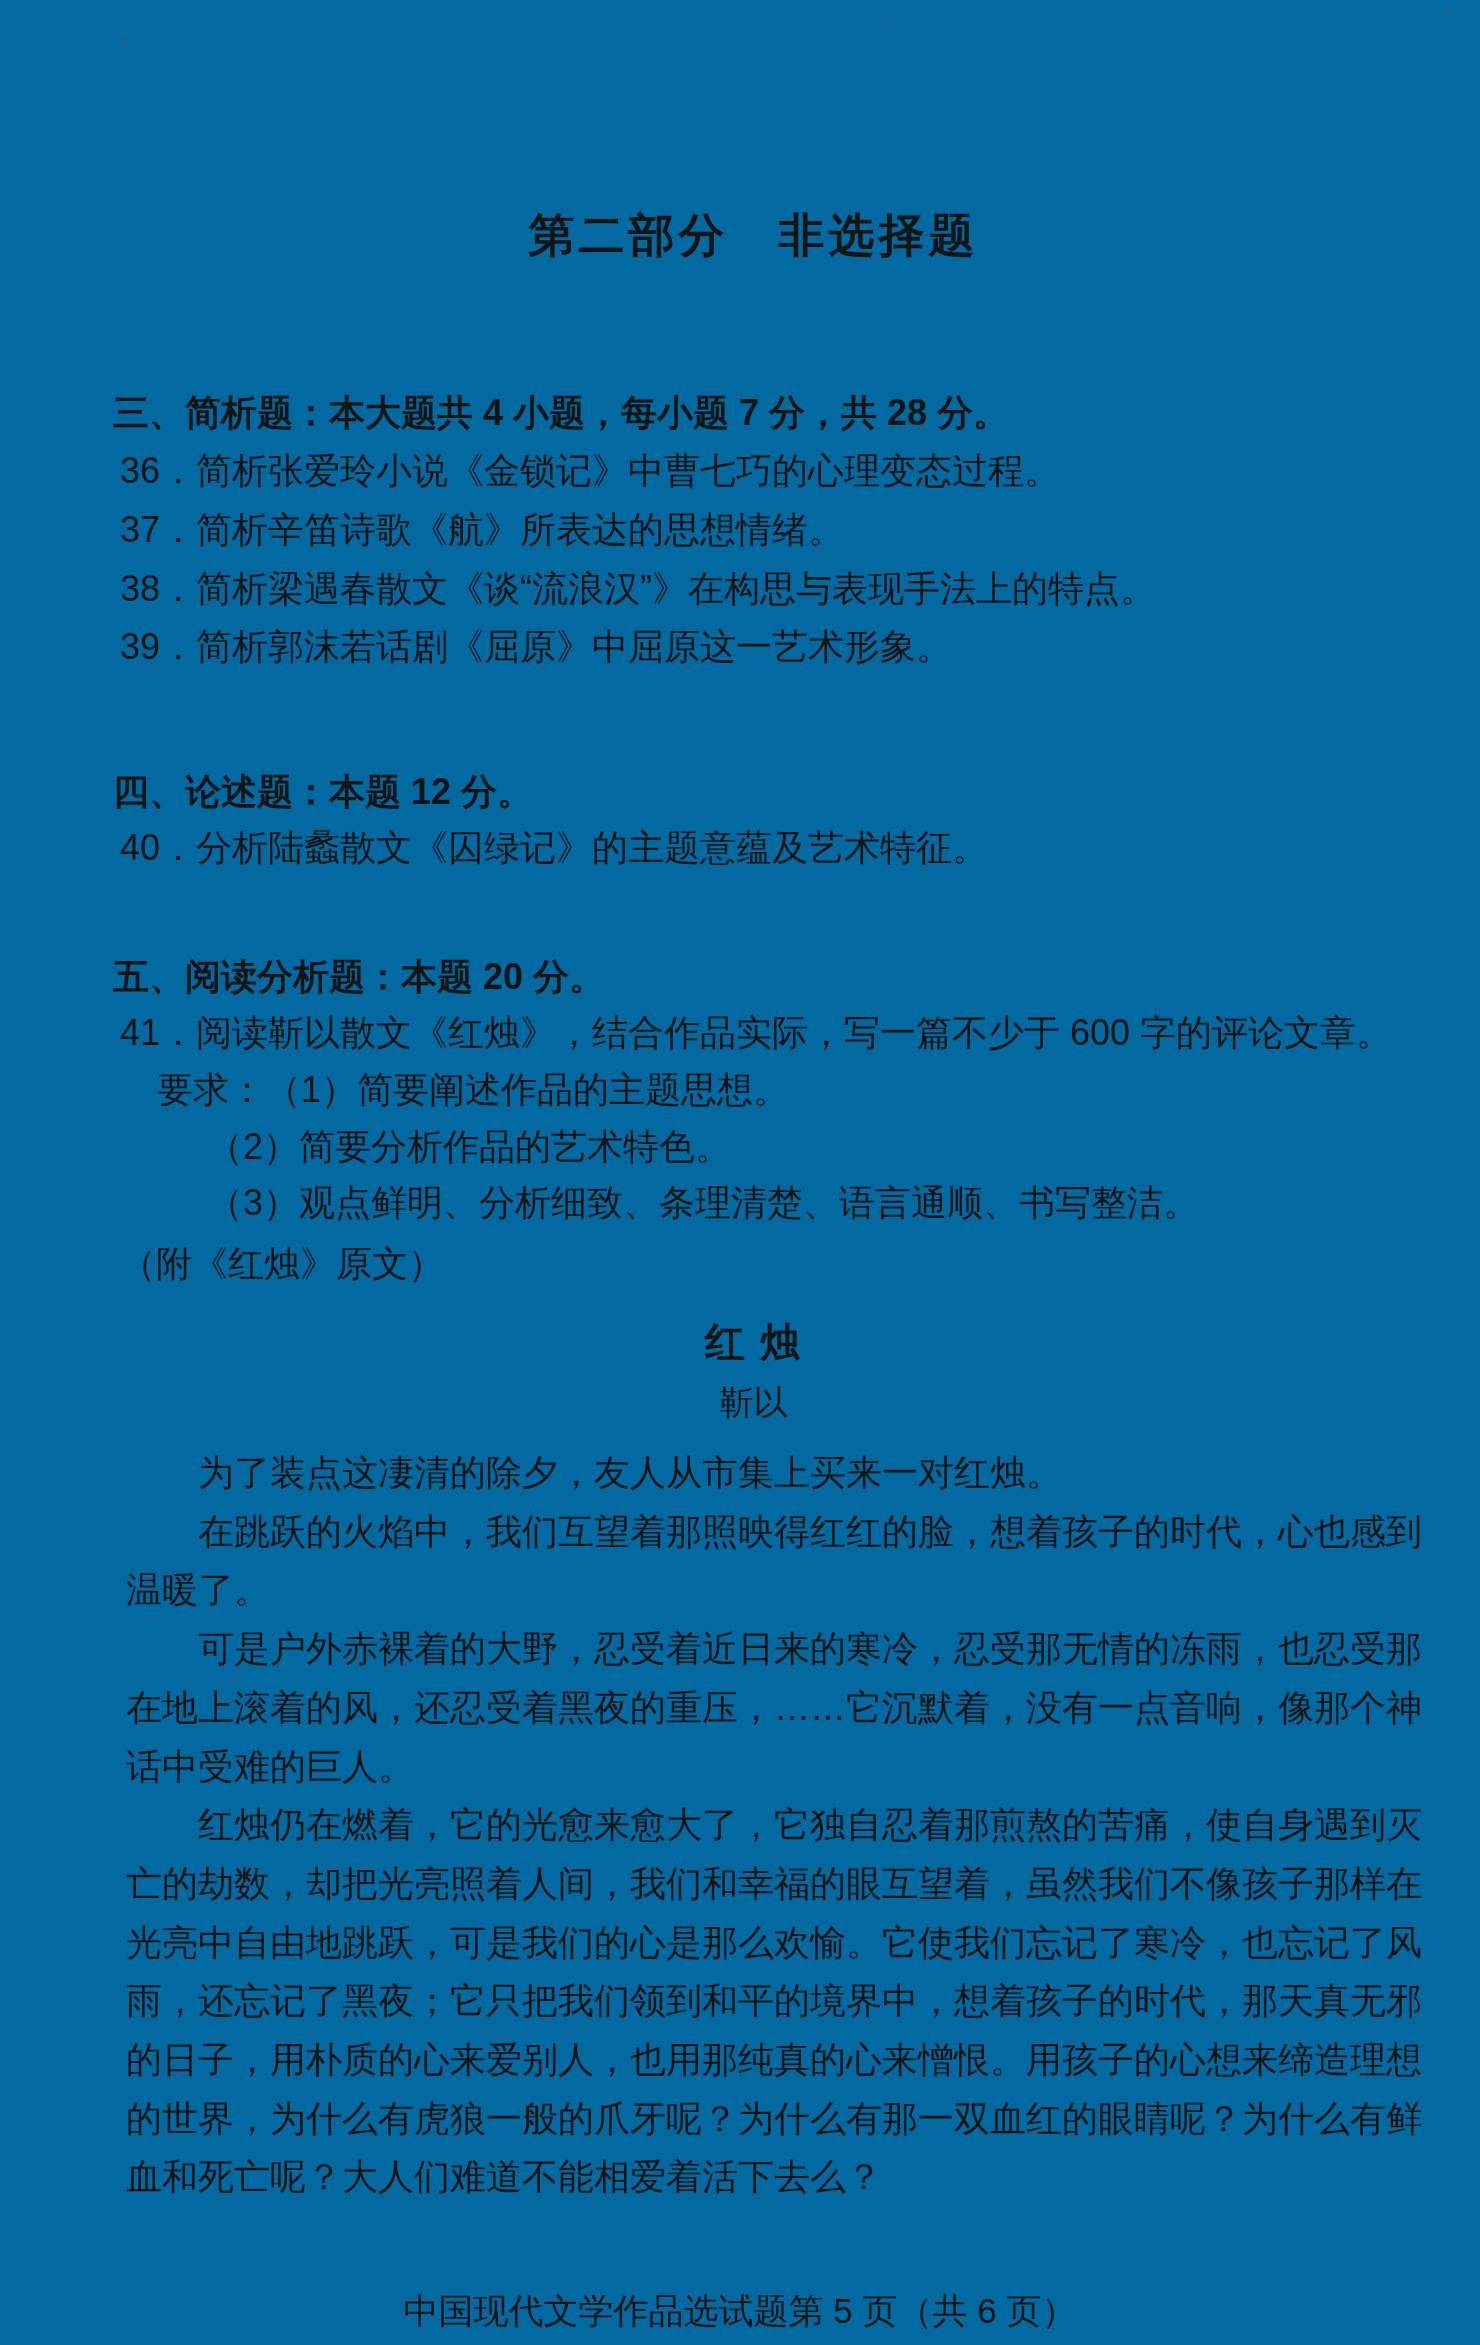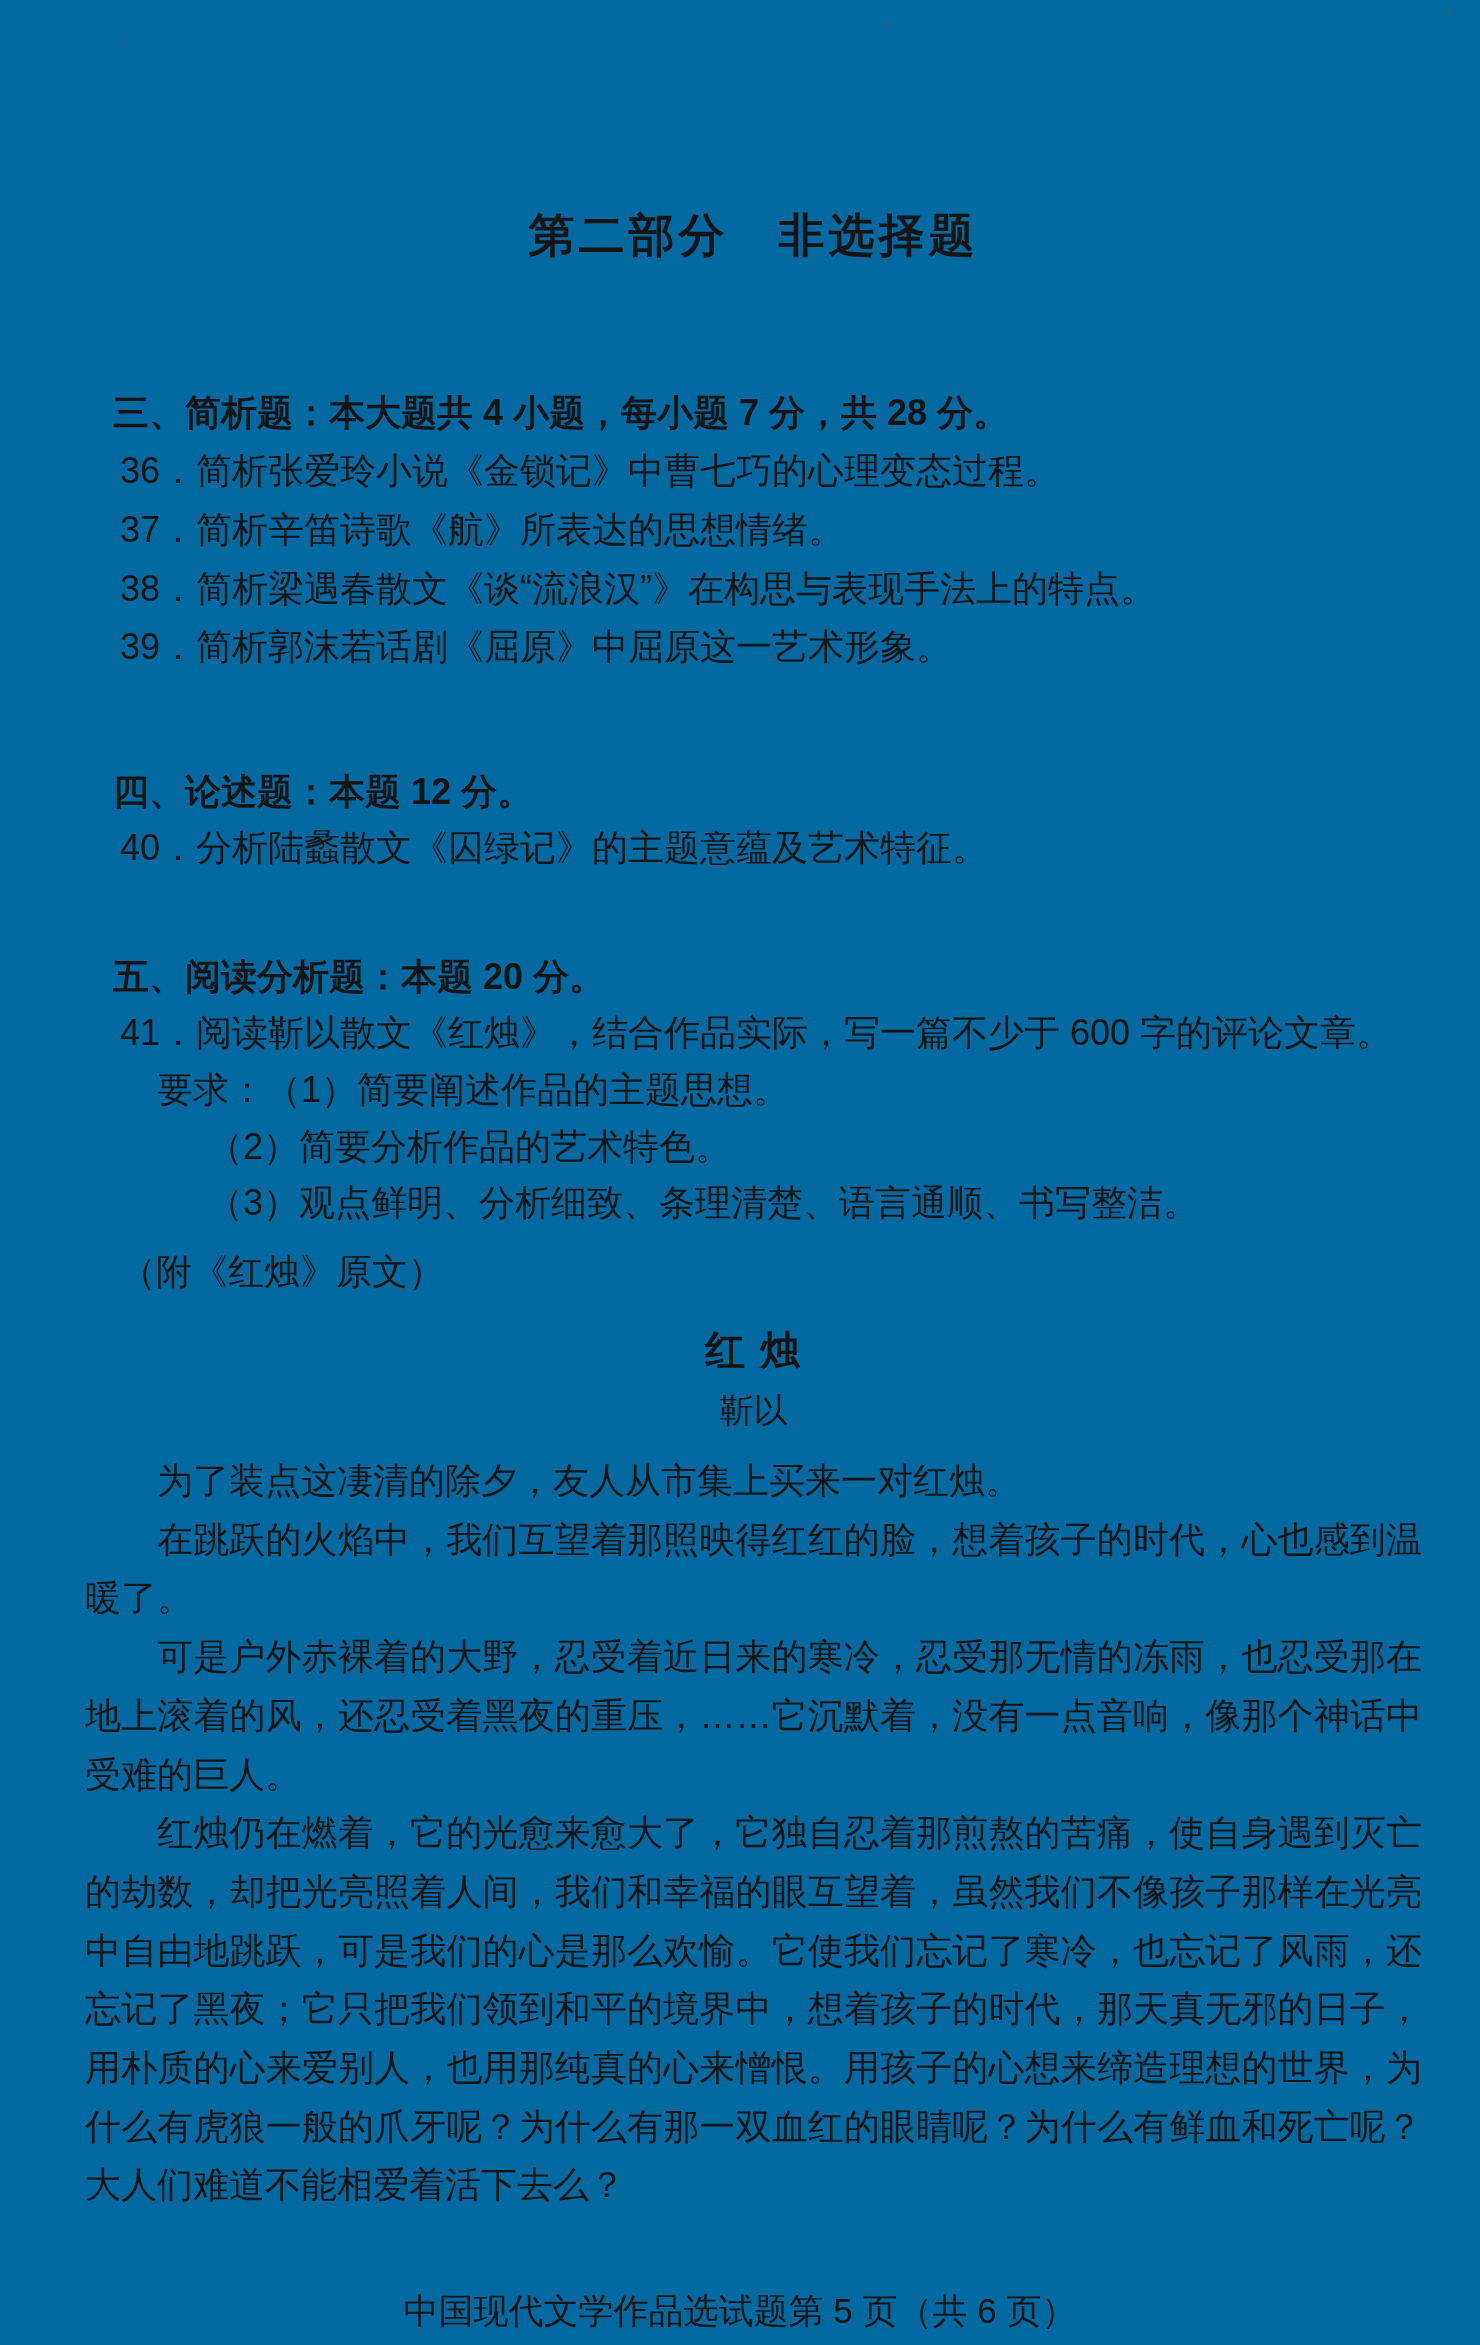--- a/index.html
+++ b/index.html
@@ -52,36 +52,37 @@
   }
   .req-sub {
     font-size: 36px;
     line-height: 1.58;
     padding-left: 122px;
   }
   .attach-note {
     font-size: 36px;
     line-height: 1.58;
     padding-left: 35px;
-    margin-top: 12px;
+    margin-top: 4px;
   }
   .essay-title {
     margin-top: 22px;
     text-align: center;
     font-size: 40px;
     font-weight: bold;
     letter-spacing: 2px;
   }
   .essay-author {
     margin-top: 10px;
     text-align: center;
     font-size: 34px;
   }
   .essay {
     margin-top: 18px;
+    margin-left: 41px;
   }
   .essay p {
     margin: 0;
     font-size: 36px;
     line-height: 1.63;
     text-indent: 2em;
     text-align: justify;
     text-justify: inter-character;
   }
   .footer {

